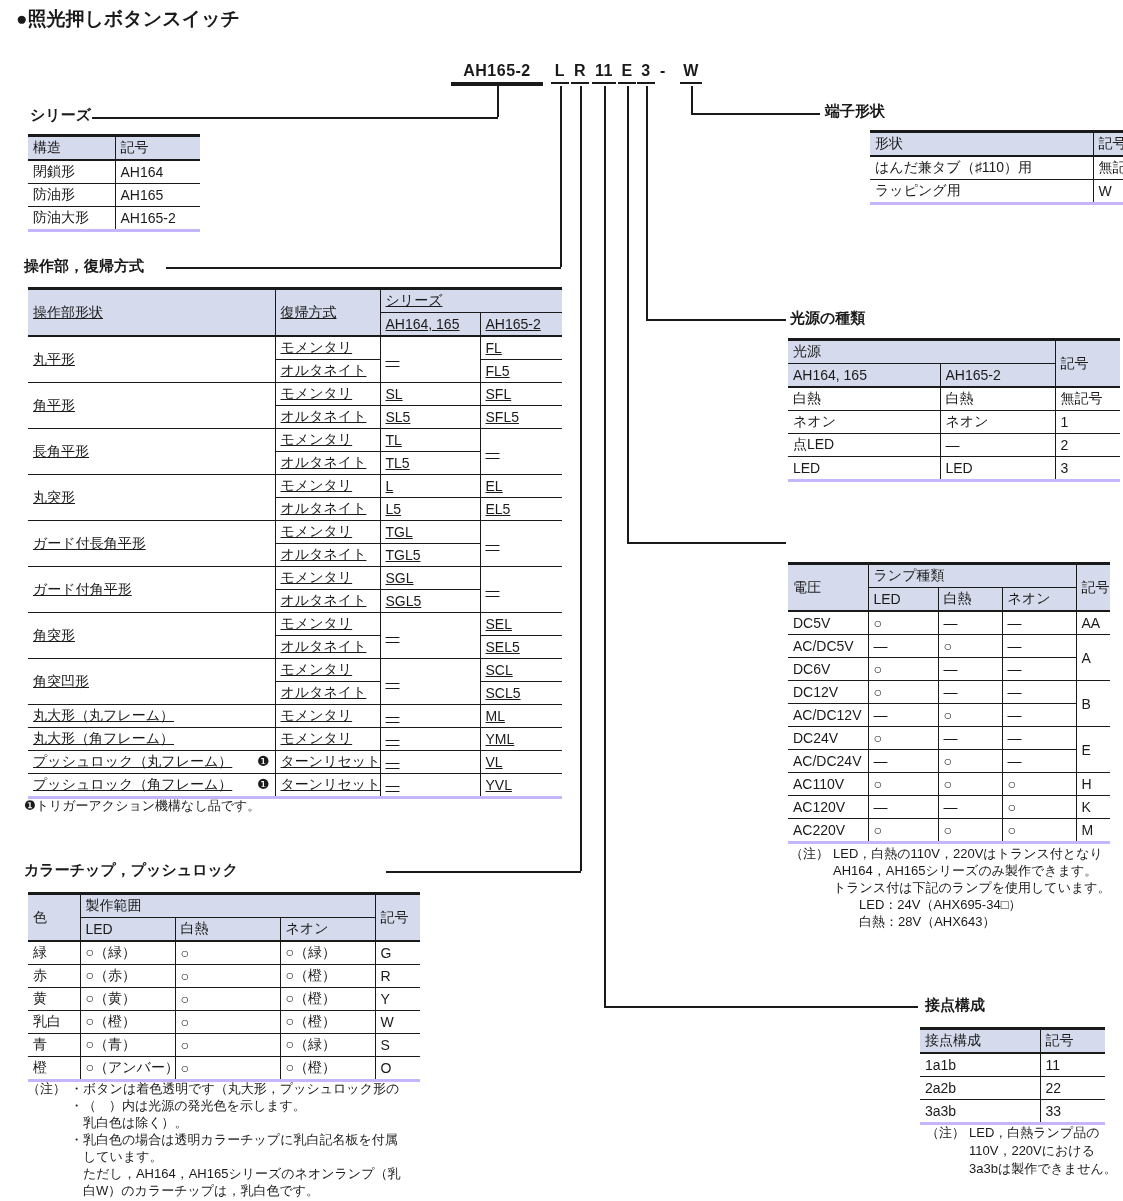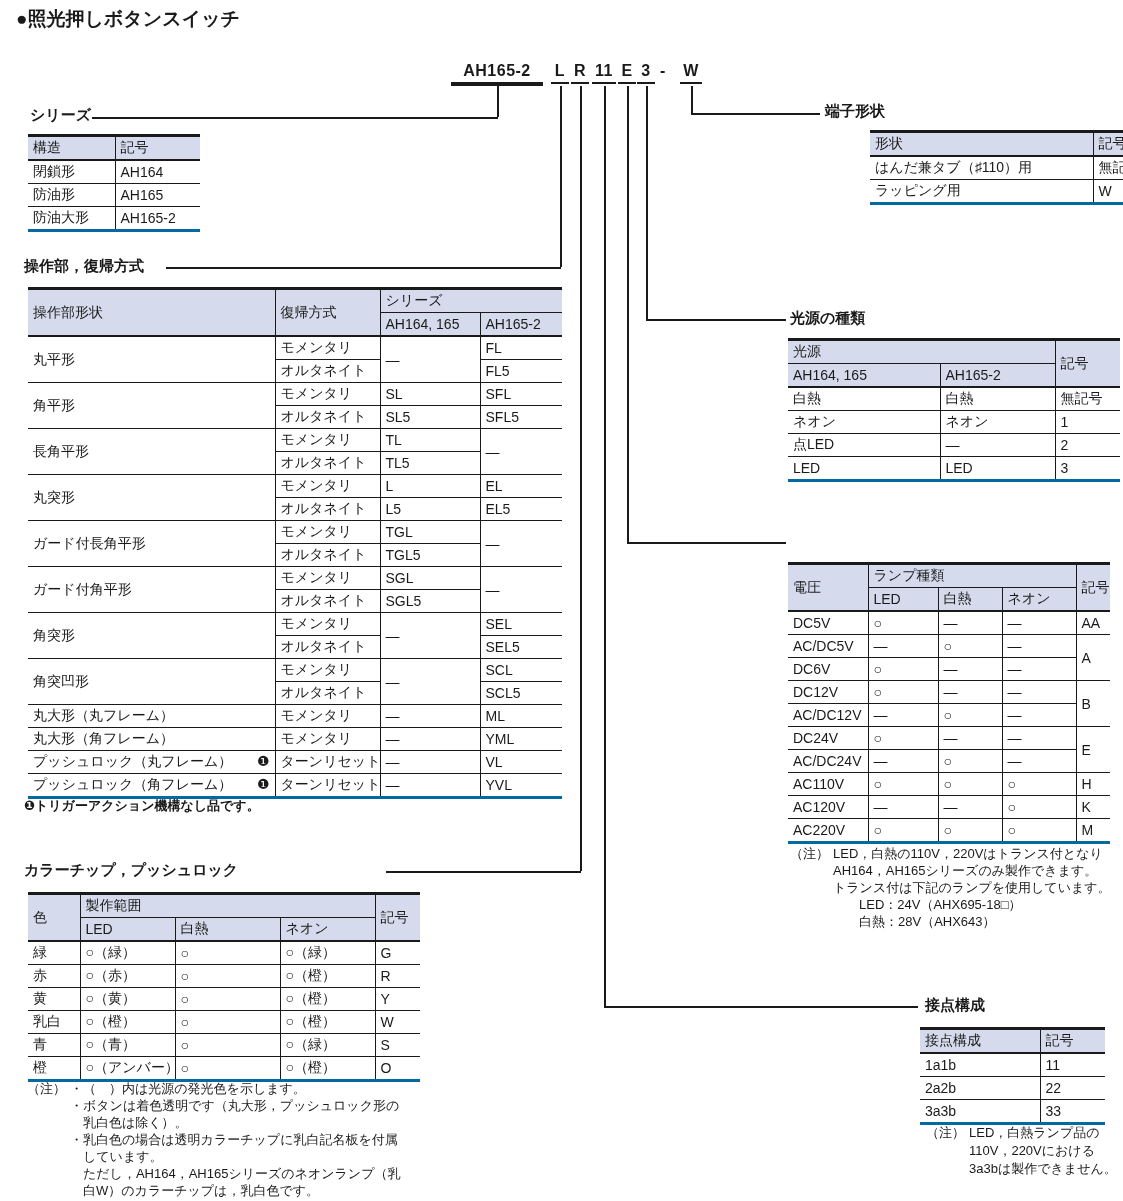--- a/index.html
+++ b/index.html
@@ -12,21 +12,21 @@
   .u3{border-bottom:4px solid #1a1a1a;}
   .u2{border-bottom:2.5px solid #1a1a1a;}
   
   .vline,.hline{position:absolute;background:#1a1a1a;}
   .vline{width:1.5px;}
   .hline{height:1.5px;}
   
   .slabel{position:absolute;font-size:15px;font-weight:bold;white-space:nowrap;}
   
   table.dt{position:absolute;border-collapse:collapse;table-layout:fixed;
-           border-top:3px solid #1a1a1a;border-bottom:3px solid #0369a1;
+           border-top:3px solid #1a1a1a;border-bottom:3px solid #c4b5fd;
            border-left:hidden;border-right:hidden;}
   table.dt td{border:1px solid #1a1a1a;font-size:14px;padding:1px 5px;height:20px;
               white-space:nowrap;overflow:hidden;vertical-align:middle;}
   table.dt td.hd{background:#d5dbec;}
   .hrows1 tr:nth-child(1) td{border-bottom:2.5px solid #1a1a1a;}
   .hrows2 tr:nth-child(2) td,.hrows2 tr:nth-child(1) td[rowspan]{border-bottom:2.5px solid #1a1a1a;}
   td .mk{float:right;margin-left:4px;}
   
   .note{position:absolute;font-size:13px;line-height:17px;display:flex;align-items:flex-start;}
   .note .nlab{flex:0 0 auto;margin-right:4px;}
@@ -120,21 +120,21 @@
           <td>はんだ兼タブ（♯110）用</td>
           <td>無記号</td>
         </tr>
         <tr>
           <td>ラッピング用</td>
           <td>W</td>
         </tr>
       </tbody>
   </table>
 
-  <table class="dt hrows2" style="left:28px;top:287px;width:534px;">
+  <table class="dt hrows2" style="left:28px;top:287px;width:534px;text-decoration:underline;">
     <colgroup>
         <col style="width:247px">
         <col style="width:105px">
         <col style="width:100px">
         <col style="width:82px">
       </colgroup>
     <tbody>
         <tr>
           <td class="hd" rowspan="2">操作部形状</td>
           <td class="hd" rowspan="2">復帰方式</td>
@@ -245,21 +245,21 @@
           <td>VL</td>
         </tr>
         <tr>
           <td>プッシュロック（角フレーム）<span class="mk">❶</span></td>
           <td>ターンリセット</td>
           <td>—</td>
           <td>YVL</td>
         </tr>
       </tbody>
   </table>
-  <div class="fnote" style="left:24px;top:797px;font-weight:bold;">❶トリガーアクション機構なし品です。</div>
+  <div class="fnote" style="left:24px;top:797px;">❶トリガーアクション機構なし品です。</div>
 
   <table class="dt hrows2" style="left:788px;top:338px;width:332px;">
     <colgroup>
         <col style="width:152px">
         <col style="width:115px">
         <col style="width:65px">
       </colgroup>
     <tbody>
         <tr>
           <td class="hd" colspan="2">光源</td>
@@ -379,21 +379,21 @@
           <td>M</td>
         </tr>
       </tbody>
   </table>
   <div class="note" style="left:790px;top:845px;width:330px;">
       <span class="nlab">（注）</span>
       <div class="nlines">
         <div class="ind0">LED，白熱の110V，220Vはトランス付となり</div>
         <div class="ind0">AH164，AH165シリーズのみ製作できます。</div>
         <div class="ind0">トランス付は下記のランプを使用しています。</div>
-        <div class="ind2">LED：24V（AHX695-18□）</div>
+        <div class="ind2">LED：24V（AHX695-34□）</div>
         <div class="ind2">白熱：28V（AHX643）</div>
       </div>
     </div>
 
   <table class="dt hrows2" style="left:28px;top:892px;width:392px;">
     <colgroup>
         <col style="width:52px">
         <col style="width:95px">
         <col style="width:105px">
         <col style="width:95px">
@@ -450,22 +450,22 @@
           <td>○（アンバー）</td>
           <td>○</td>
           <td>○（橙）</td>
           <td>O</td>
         </tr>
       </tbody>
   </table>
   <div class="note" style="left:27px;top:1080px;width:470px;">
       <span class="nlab">（注）</span>
       <div class="nlines">
+        <div class="ind0">・ボタンは着色透明です（丸大形，プッシュロック形の</div>
         <div class="ind0">・（　）内は光源の発光色を示します。</div>
-        <div class="ind0">・ボタンは着色透明です（丸大形，プッシュロック形の</div>
         <div class="ind1">乳白色は除く）。</div>
         <div class="ind0">・乳白色の場合は透明カラーチップに乳白記名板を付属</div>
         <div class="ind1">しています。</div>
         <div class="ind1">ただし，AH164，AH165シリーズのネオンランプ（乳</div>
         <div class="ind1">白W）のカラーチップは，乳白色です。</div>
       </div>
     </div>
 
   <table class="dt hrows1" style="left:920px;top:1027px;width:185px;">
     <colgroup>

